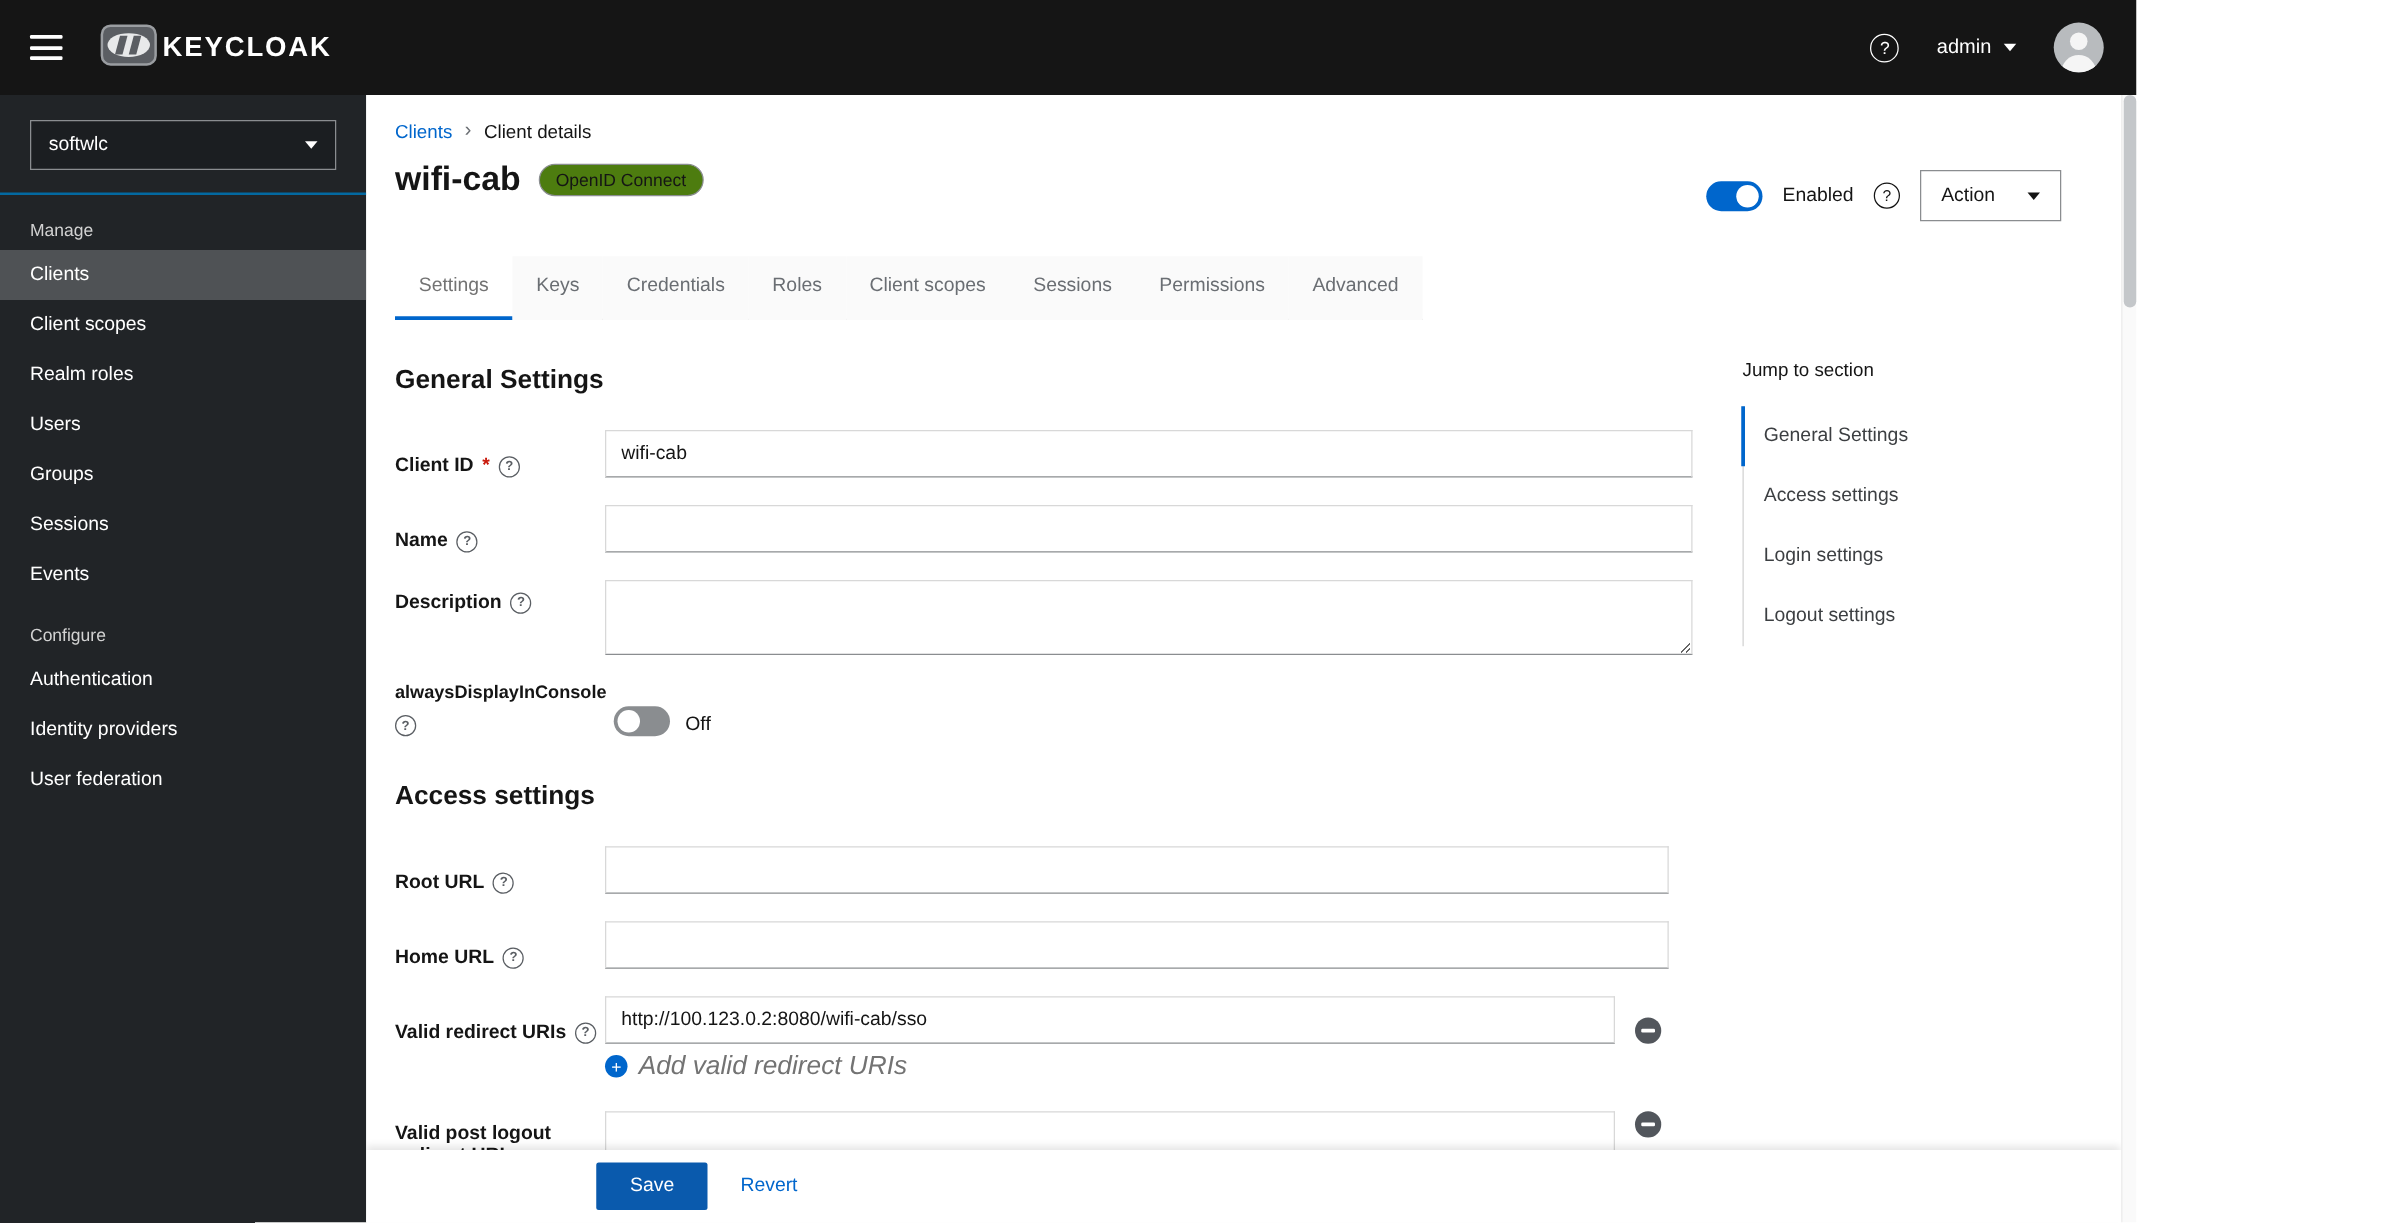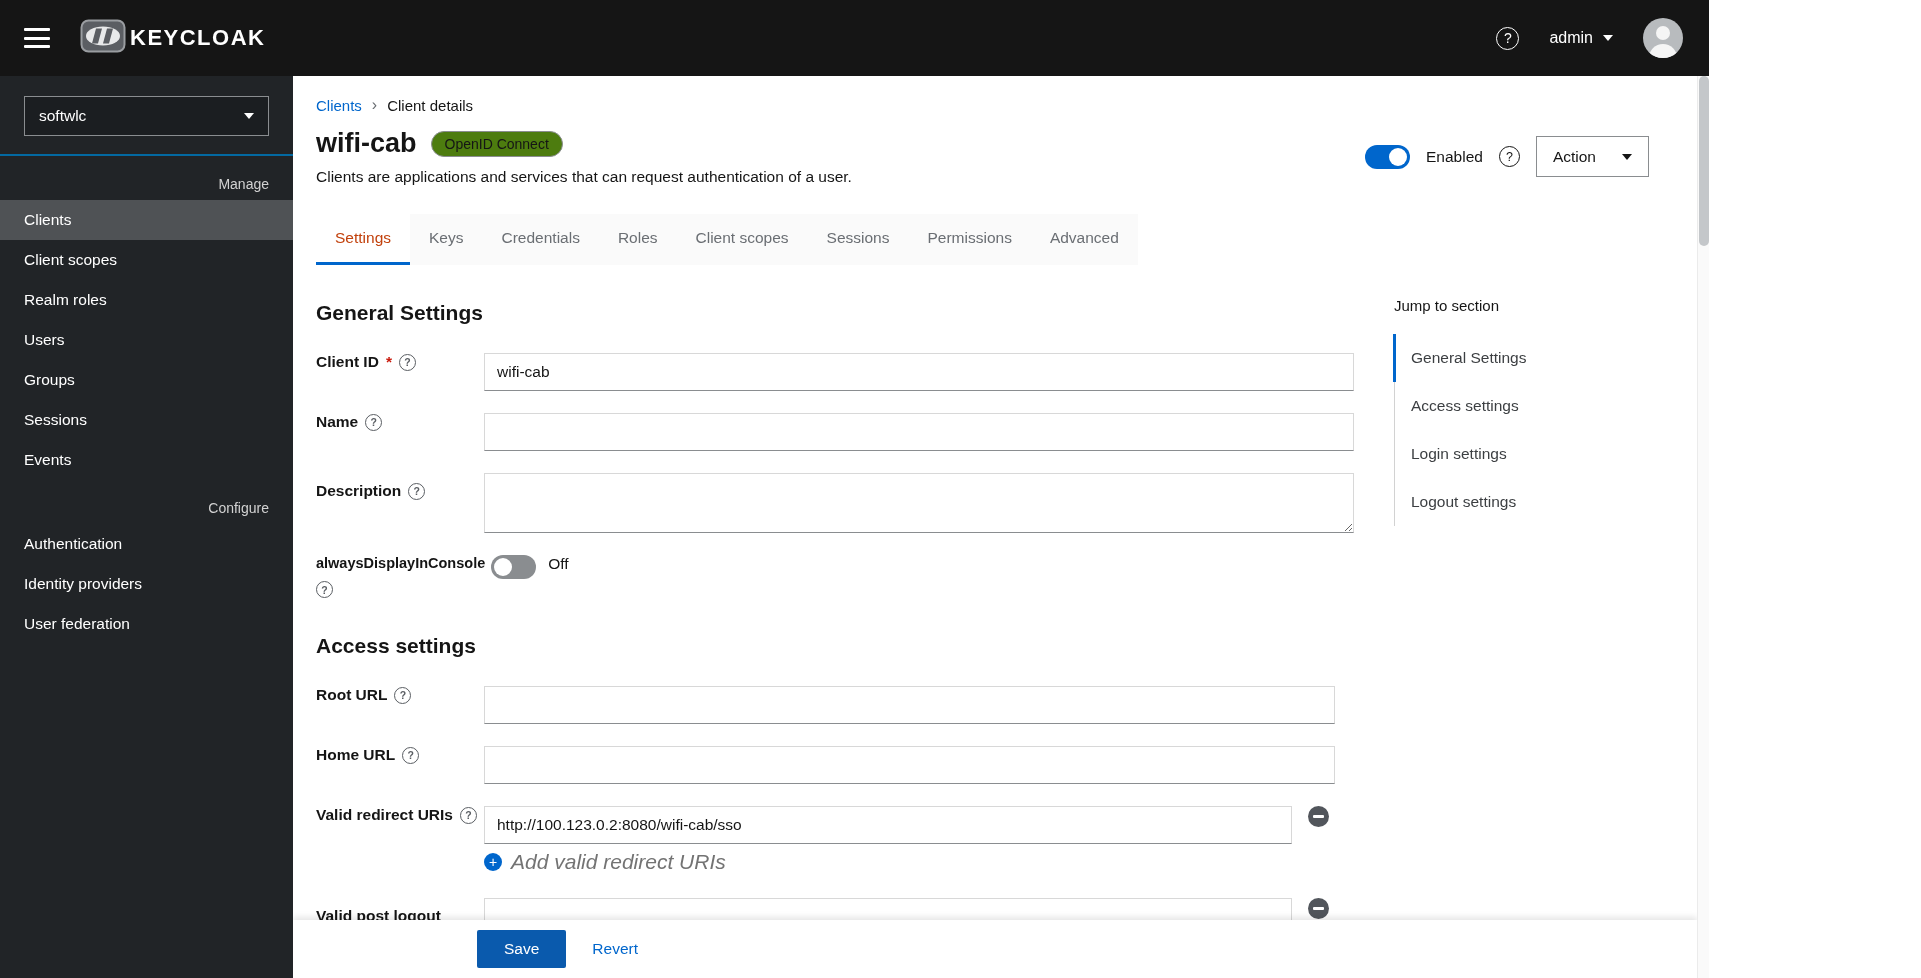--- a/index.html
+++ b/index.html
@@ -19,21 +19,21 @@
   .caret-down-white { width:0; height:0; border-left:5px solid transparent; border-right:5px solid transparent; border-top:6px solid #fff; }
   .avatar { width:40px; height:40px; border-radius:50%; background:#b8bbbe; display:flex; align-items:flex-end; justify-content:center; overflow:hidden; cursor:pointer; }
 
   
   .body-row { flex:1; display:flex; min-height:0; position:relative; }
 
   
   .sidebar { width:293px; background:#212427; flex-shrink:0; display:flex; flex-direction:column; }
   .realm-wrap { padding:20px 24px 18px; border-bottom:2px solid #0369a1; }
   .realm-select { height:40px; border:1px solid #8a8d90; display:flex; align-items:center; justify-content:space-between; padding:0 14px; color:#fff; font-size:15.5px; cursor:pointer; background:#1b1e21; }
-  .nav-group-label { color:#d2d2d2; font-size:14px; padding:20px 24px 8px;text-align:right; }
+  .nav-group-label { color:#d2d2d2; font-size:14px; padding:20px 24px 8px; }
   .nav-item { color:#fff; font-size:15.5px; padding:11px 24px; cursor:pointer; }
   .nav-item.active { background:#4f5255; }
 
   
   .main { flex:1; position:relative; overflow:hidden; background:#fff; }
   .breadcrumb { padding:20px 0 0 23px; font-size:15px; display:flex; align-items:center; gap:10px; }
   .breadcrumb .crumb-link { color:#0066cc; text-decoration:none; cursor:pointer; }
   .breadcrumb .crumb-sep { color:#6a6e73; font-size:16px; }
   .breadcrumb .crumb-current { color:#151515; }
 
@@ -50,27 +50,27 @@
   .toggle.on .knob { right:3px; }
   .toggle.off .knob { left:3px; }
   .enabled-label { font-size:15.5px; }
   .help-circle-dark { width:21px; height:21px; border:1.5px solid #151515; border-radius:50%; color:#151515; font-size:12.5px; display:inline-flex; align-items:center; justify-content:center; cursor:pointer; flex-shrink:0; }
   .action-select { border:1px solid #8a8d90; background:#fff; height:41px; padding:0 16px; font-size:15.5px; display:flex; align-items:center; gap:26px; cursor:pointer; }
   .caret-down-dark { width:0; height:0; border-left:5px solid transparent; border-right:5px solid transparent; border-top:6px solid #151515; }
 
   
   .tabs { margin:28px 0 0 23px; display:flex; border-bottom:1px solid #d2d2d2; width:fit-content; }
   .tab { padding:15px 19px; font-size:15.5px; color:#6a6e73; background:#fafafa; cursor:pointer; border-bottom:3px solid transparent; margin-bottom:-1px; }
-  .tab.active { color:#c2410c; background:#fff; border-bottom-color:#0066cc; }
+  .tab.active { color:#737373; background:#fff; border-bottom-color:#0066cc; }
 
   
   .content { display:flex; padding-left:23px; }
   .form-col { width:1038px; flex-shrink:0; }
   .section-title { font-size:21px; font-weight:600; margin:36px 0 28px; }
-  .form-row { display:flex; align-items:flex-start; margin-bottom:22px; }
+  .form-row { display:flex; align-items:flex-end; margin-bottom:22px; }
   .form-row.top-align { align-items:flex-start; }
   .form-row.top-align .field-label { padding-top:9px; }
   .field-label { flex:0 0 168px; font-weight:700; font-size:15.5px; display:flex; align-items:center; gap:7px; padding-right:6px; }
   .field-label.stacked { flex-direction:column; align-items:flex-start; gap:10px; }
   .field-label .long-word { font-size:14.5px; }
   .required { color:#c9190b; }
   .help-circle-sm { width:17px; height:17px; border:1.3px solid #5a5e63; border-radius:50%; color:#5a5e63; font-size:10.5px; display:inline-flex; align-items:center; justify-content:center; cursor:pointer; flex-shrink:0; }
   .text-input { height:38px; border:1px solid #d8d8d8; border-bottom-color:#8a8d90; font-size:15.5px; padding:0 12px; color:#151515; font-family:"Liberation Sans", sans-serif; background:#fff; }
   .w-wide { width:870px; }
   .w-med { width:851px; }
@@ -166,21 +166,20 @@
         <span class="crumb-sep">›</span>
         <span class="crumb-current">Client details</span>
       </div>
 
       <div class="page-header">
         <div>
           <div class="title-row">
             <h1 class="page-title">wifi-cab</h1>
             <span class="badge">OpenID Connect</span>
           </div>
-          <p class="page-desc">Clients are applications and services that can request authentication of a user.</p>
         </div>
         <div class="header-controls">
           <span class="toggle on">
               <span class="knob"></span>
             </span>
           <span class="enabled-label">Enabled</span>
           <span class="help-circle-dark">?</span>
           <div class="action-select">
             <span>Action</span>
             <span class="caret-down-dark"></span>

